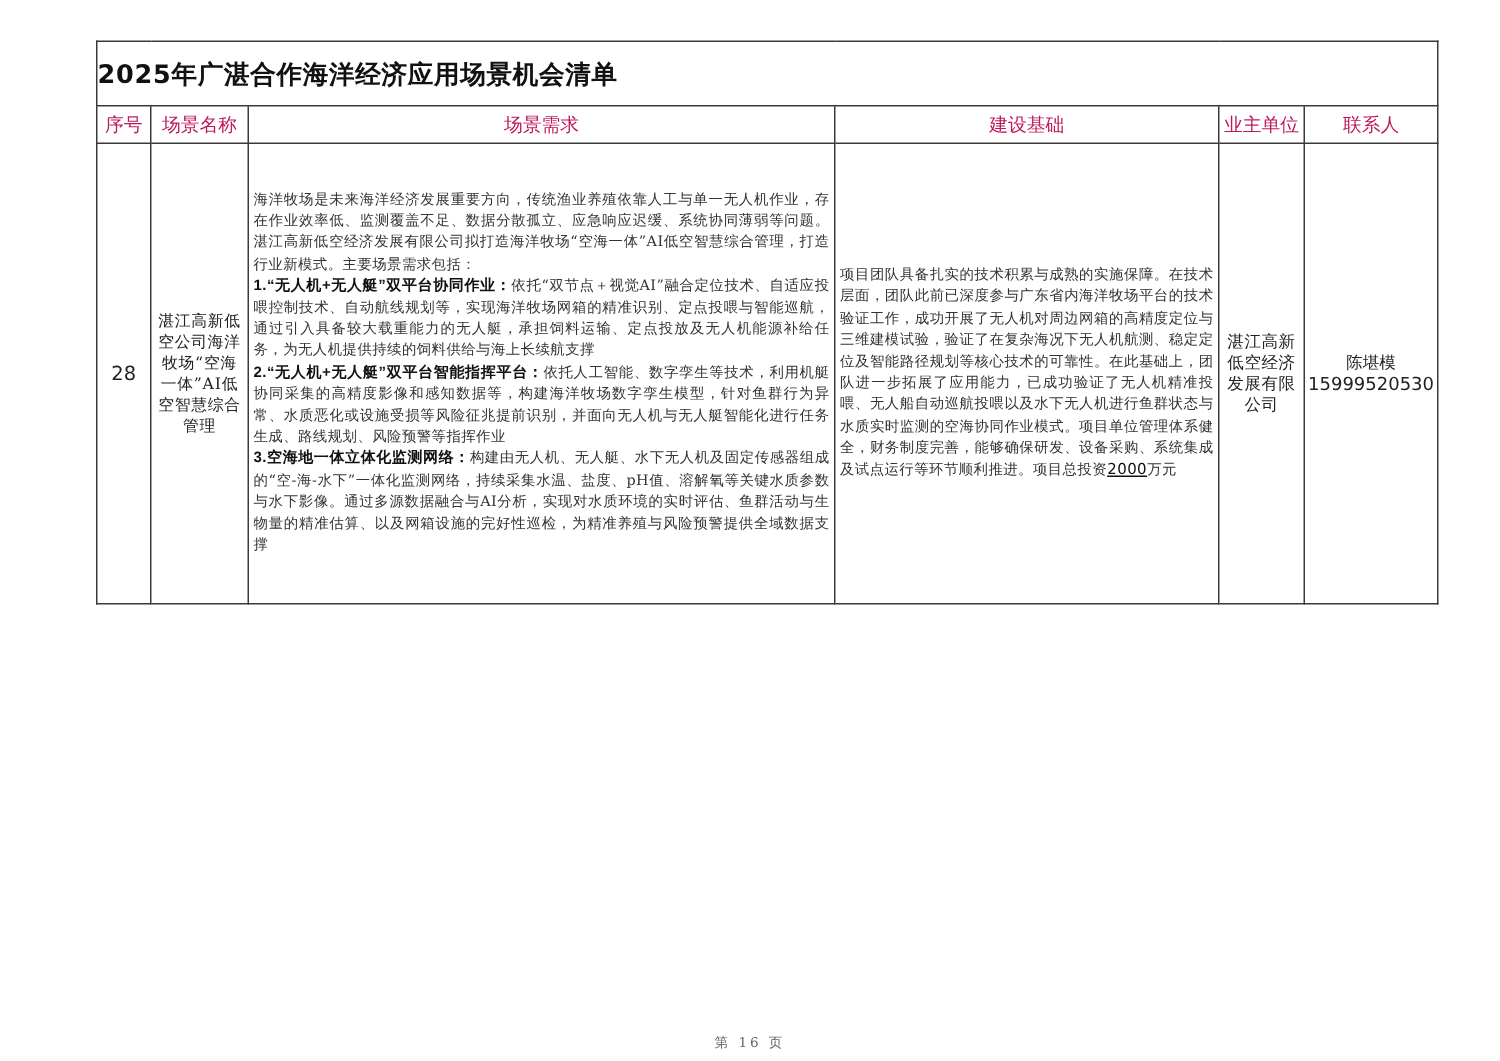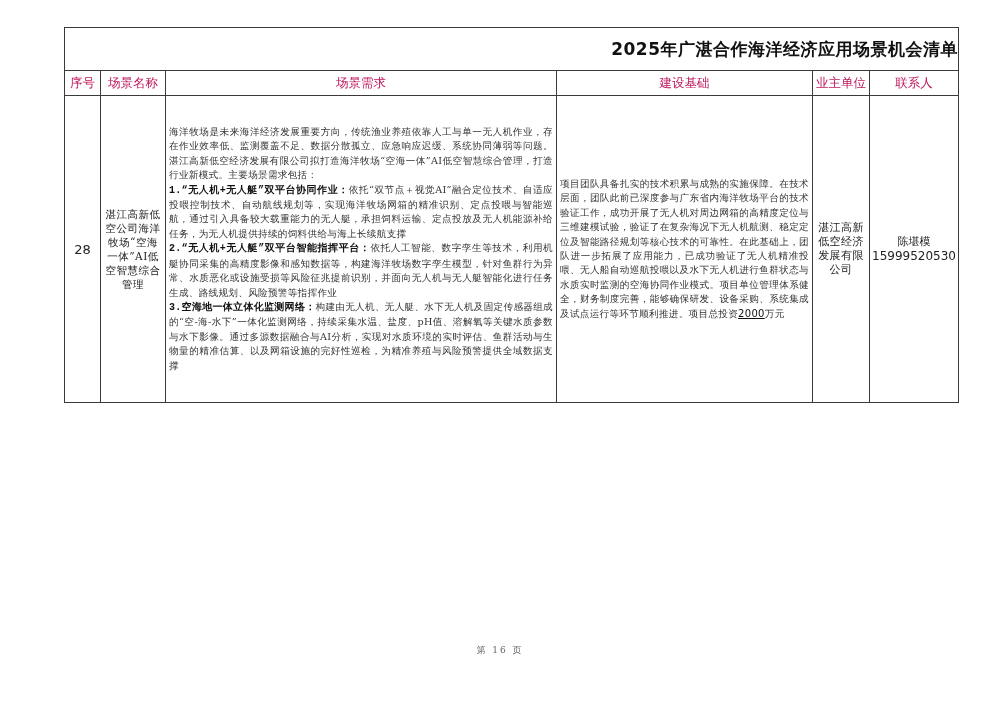--- a/index.html
+++ b/index.html
@@ -22,21 +22,21 @@
       width: 894px;
       border-collapse: collapse;
       table-layout: fixed;
     }
     .sheet td, .sheet th {
       border: 1.5px solid #3a3a3a;
       padding: 0;
     }
     .title-cell {
       height: 42px;
-      text-align: right;
+      text-align: left;
       vertical-align: middle;
       font-family: "DejaVu Sans", "Liberation Sans", sans-serif;
       font-weight: bold;
       font-size: 17px;
       letter-spacing: 0.5px;
       color: #111;
     }
     .hdr th {
       height: 24px;
       font-family: "DejaVu Sans", "Liberation Sans", sans-serif;
@@ -65,21 +65,21 @@
     .c-req {
       font-size: 9.6px;
       line-height: 14.4px;
       padding: 0 3px 0 3px !important;
       text-align: justify;
       letter-spacing: 0.3px;
       color: #333;
     }
     .c-req .para { display: block; }
     .c-req .head {
-      font-family: Liberation Mono, monospace;
+      font-family: Liberation Sans, sans-serif;
       font-weight: bold;
       font-size: 10px;
       color: #111;
     }
     .c-base {
       font-size: 9.6px;
       line-height: 14.4px;
       padding: 0 3px !important;
       text-align: justify;
       letter-spacing: 0.3px;
@@ -106,21 +106,21 @@
     .c-contact .phone {
       font-family: "DejaVu Sans", "Liberation Sans", sans-serif;
       font-size: 12px;
       display: block;
     }
     .c-contact .cname { display: block; }
     .page-footer {
       position: absolute;
       left: 0;
       width: 1000px;
-      top: 644px;
+      top: 689px;
       text-align: center;
       font-size: 9px;
       color: #666;
       letter-spacing: 2px;
     }
   </style>
 </head>
 <body>
 
 <table class="sheet">

